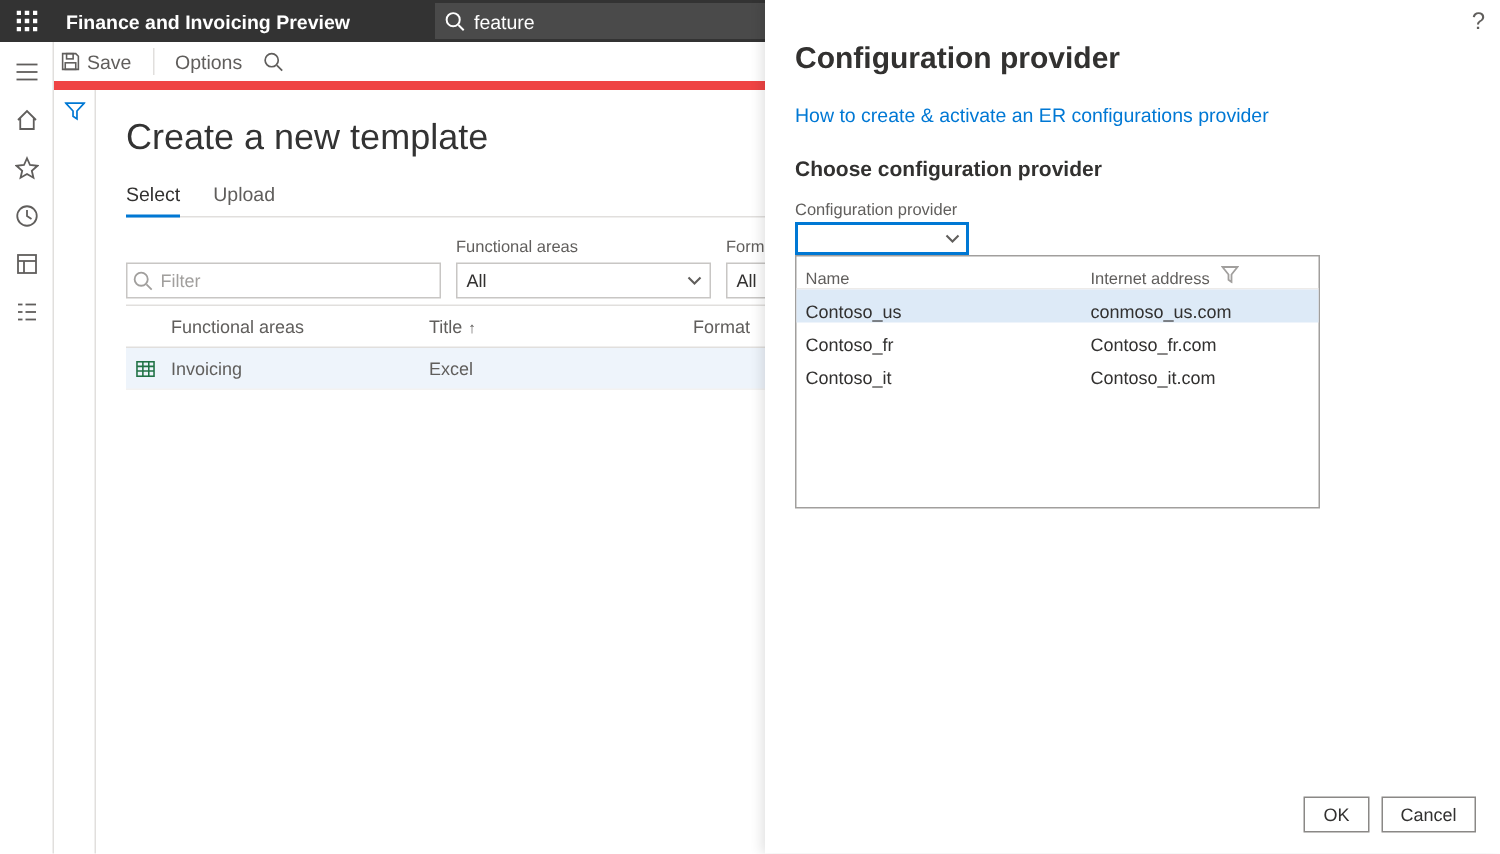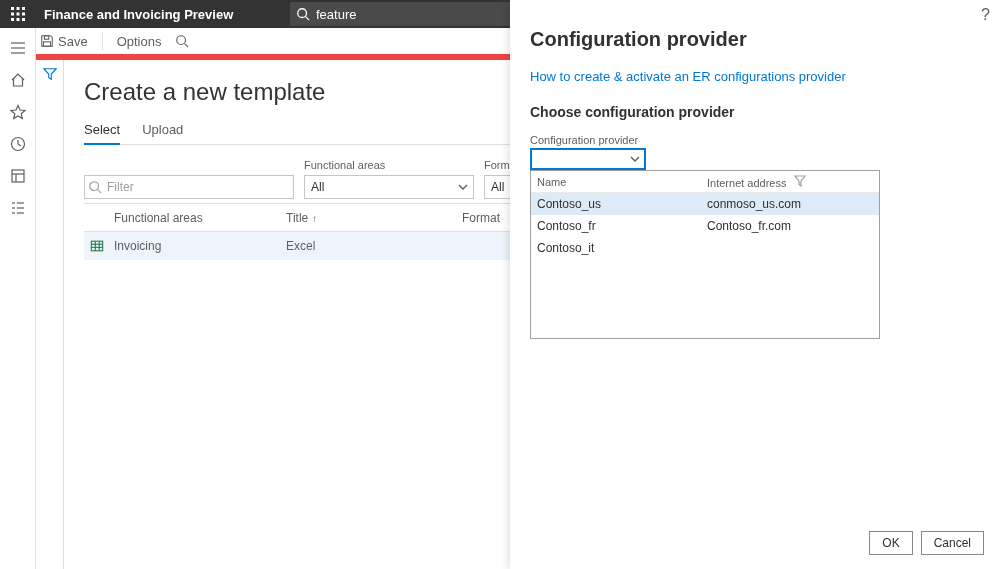--- a/index.html
+++ b/index.html
@@ -66,21 +66,21 @@
   .panel { position:absolute; top:0; right:0; width:490px; height:569px; background:#fff; box-shadow:-2px 0 8px rgba(0,0,0,.12); padding: 28px 20px 0 20px; display:flex; flex-direction:column; }
   .panel .help-ico { position:absolute; top:6px; right:10px; font-size:16px; color:#605e5c; cursor:pointer; }
   .panel-title { font-size:20px; font-weight:600; color:#323130; margin-bottom:18px; }
   .panel-link { font-size:13px; color:#0078d4; margin-bottom:20px; cursor:pointer; }
   .panel-sub { font-size:14px; font-weight:600; color:#323130; margin-bottom:14px; }
   .field-label { font-size:11px; color:#605e5c; margin-bottom:2px; }
   .combo { width:116px; height:22px; border:2px solid #0078d4; background:#fff; position:relative; cursor:pointer; }
   .combo .chev { position:absolute; right:2px; top:2px; width:14px; height:14px; color:#605e5c; }
 
   .lookup { width:350px; border:1px solid #a19f9d; margin-top:0; background:#fff; }
-  .lookup-head, .lookup-row { display:flex; align-items:center; height:22px; font-size:12px; padding: 0 6px; }
+  .lookup-head, .lookup-row { display:flex; align-items:flex-end; height:22px; font-size:12px; padding: 0 6px; gap: 20px; }
   .lookup-head { color:#605e5c; border-bottom:1px solid #edebe9; font-size:11px; }
   .lookup-row { color:#323130; cursor:pointer; }
   .lookup-row.sel { background:#ddeaf7; }
   .lu-name { width:170px; }
   .lu-addr { flex:1; }
   .lu-filter-ico { width:12px; height:12px; color:#a19f9d; margin-left:4px; }
   .lookup-body { height: 145px; }
 
   .panel-buttons { position:absolute; bottom:14px; right:16px; display:flex; gap:8px; }
   .btn { height:24px; padding: 0 12px; font-size:12px; border:1px solid #8a8886; background:#fff; color:#323130; cursor:pointer; }
@@ -274,20 +274,21 @@
       <div class="lookup-row sel">
         <div class="lu-name">Contoso_us</div>
         <div class="lu-addr">conmoso_us.com</div>
       </div>
       <div class="lookup-row">
         <div class="lu-name">Contoso_fr</div>
         <div class="lu-addr">Contoso_fr.com</div>
       </div>
       <div class="lookup-row">
         <div class="lu-name">Contoso_it</div>
+        <div class="lu-addr">Contoso_it.com</div>
       </div>
     </div>
   </div>
 
   <div class="panel-buttons">
     <button class="btn">OK</button>
     <button class="btn">Cancel</button>
   </div>
 </div>
 

